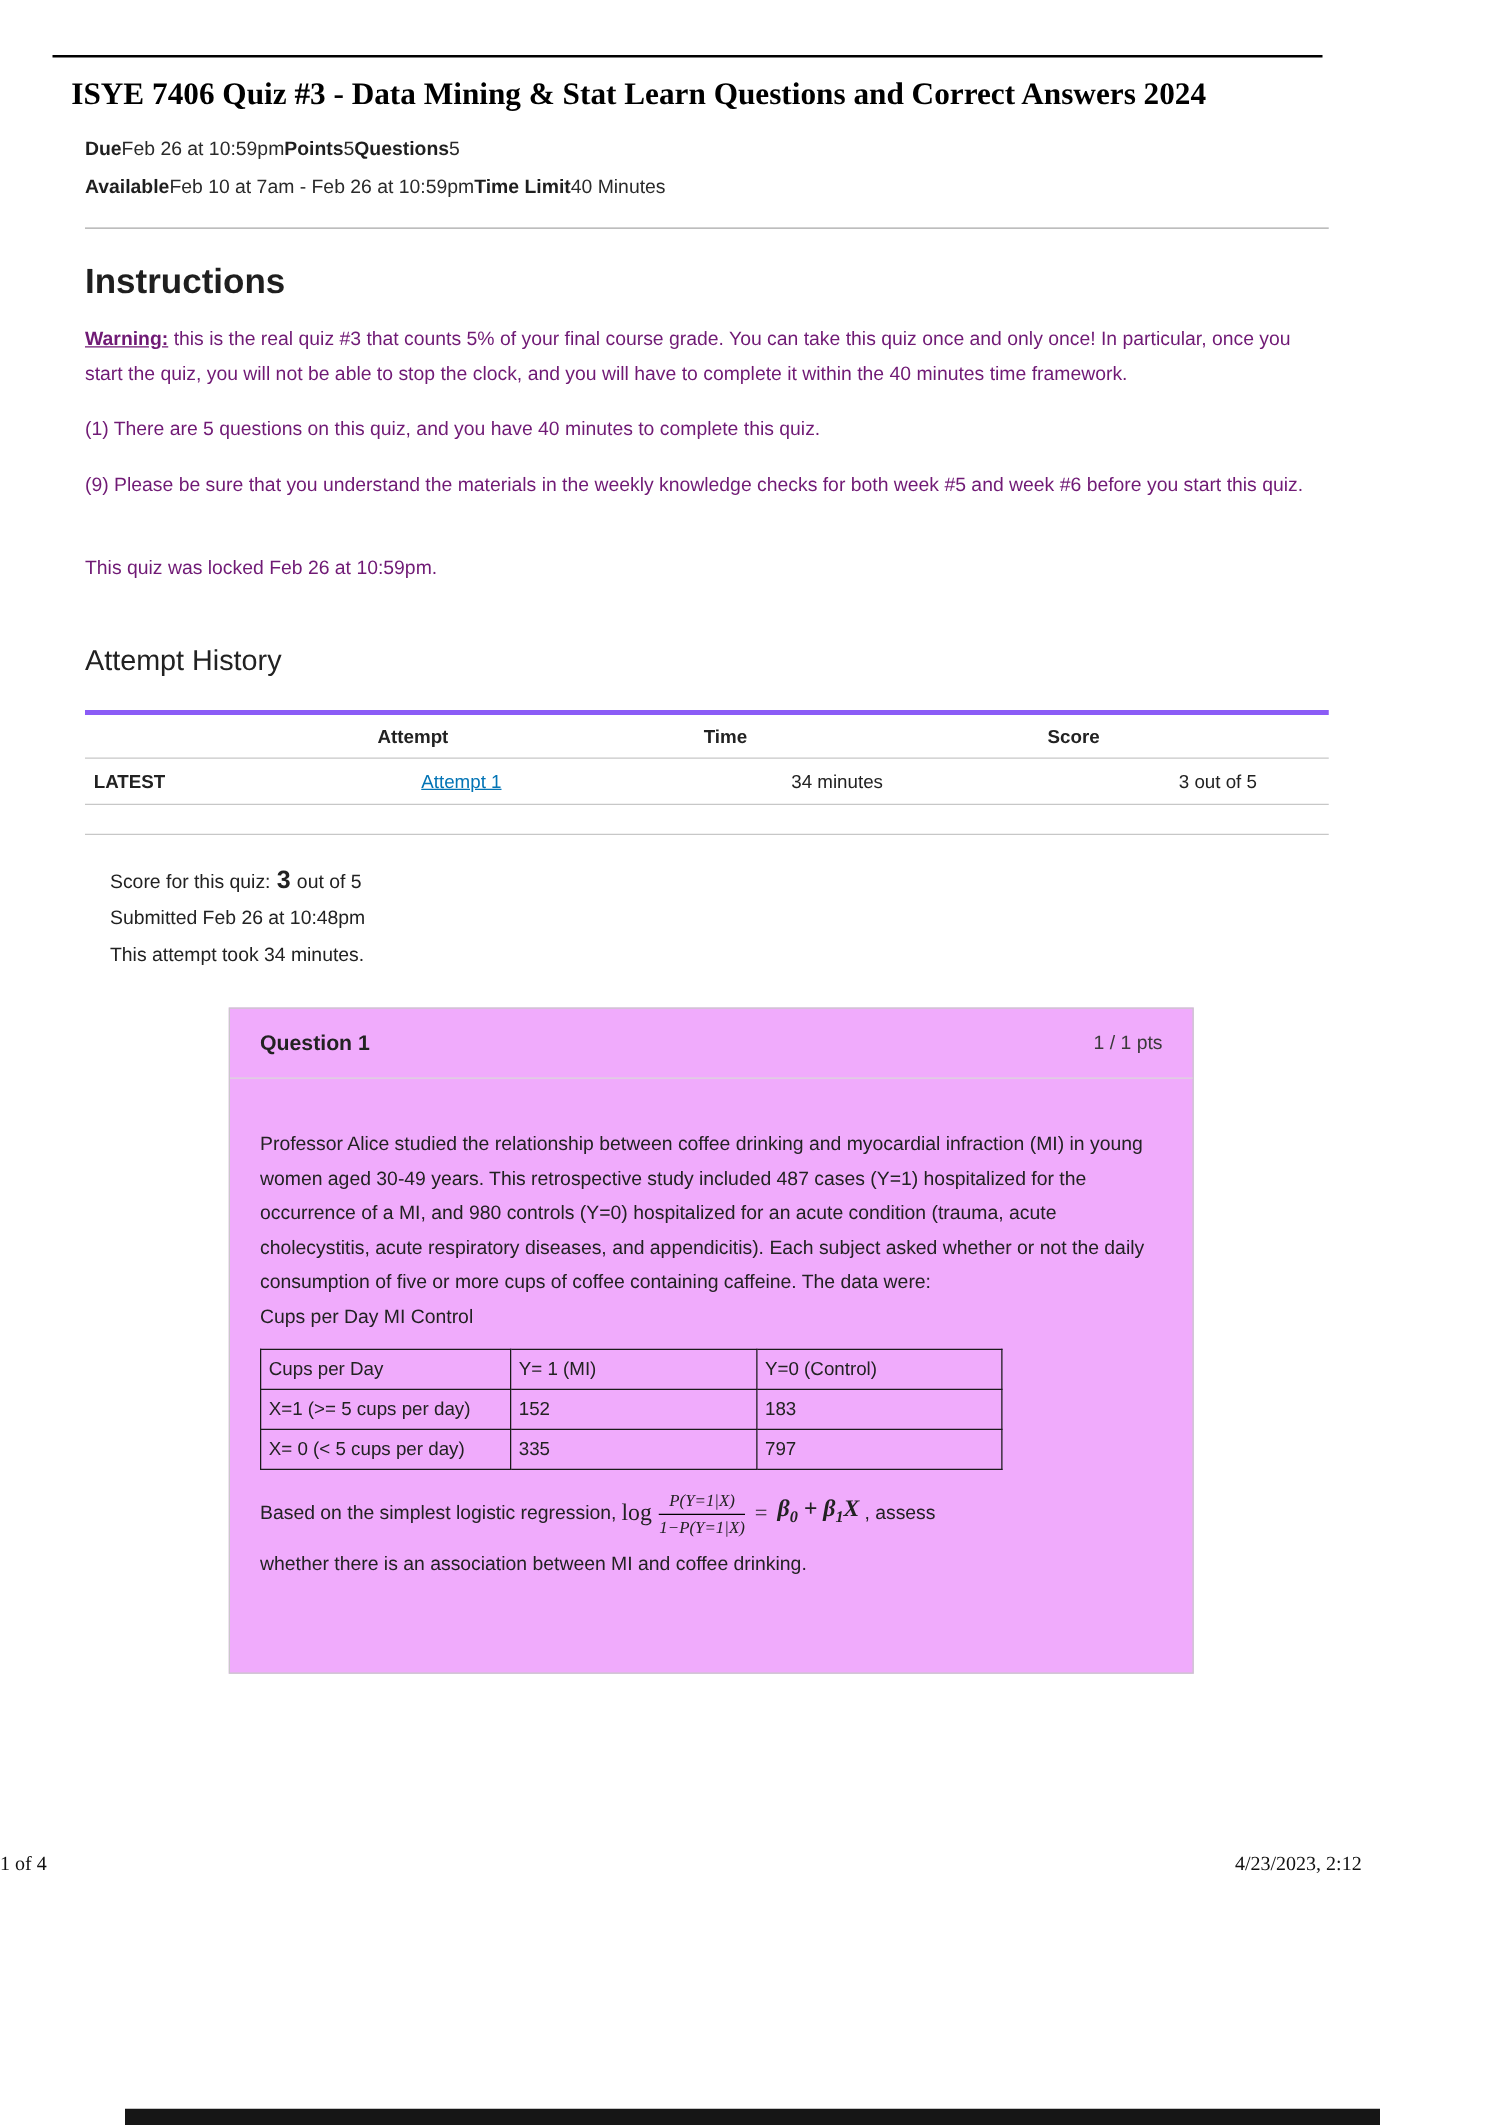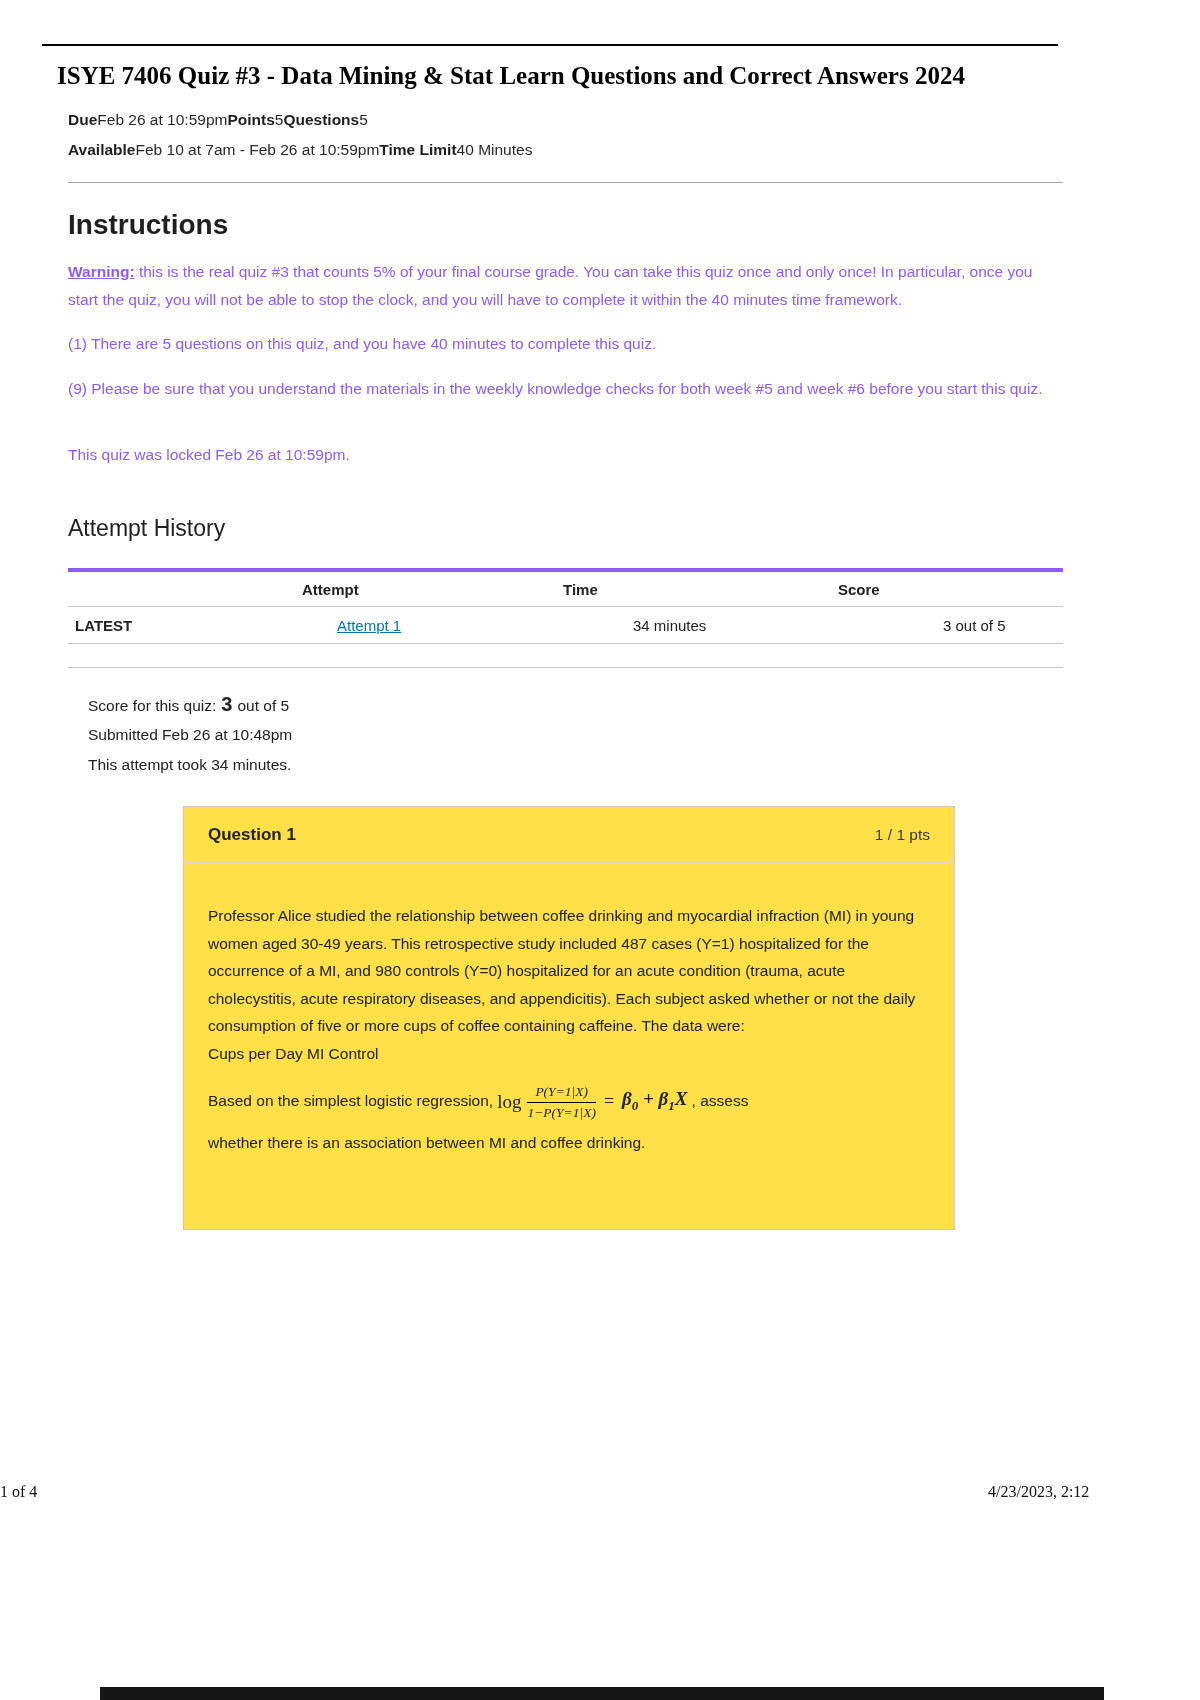--- a/index.html
+++ b/index.html
@@ -45,21 +45,21 @@
     margin-top: 26px;
     font-size: 28px;
     font-weight: 700;
     color: #1f1f1f;
   }
   .para {
     margin-top: 17px;
     font-size: 15.5px;
     line-height: 27.5px;
     width: 992px;
-    color: #8b5cf6;
+    color: #701a75;
   }
   .warn-label { font-weight: 700; text-decoration: underline; }
   .locked-note { margin-top: 39px; }
   .ah-heading {
     margin-top: 46px;
     font-size: 23px;
     font-weight: 500;
     color: #222;
   }
   .ah-table { margin-top: 26px; border-top: 4px solid #8b5cf6; width: 995px; }
@@ -74,21 +74,21 @@
   .ah-data > div { font-size: 15px; padding: 10px 0 9px; }
   .ah-label { font-weight: 700; font-size: 14px; padding-left: 7px !important; }
   .ah-link { color: #0374b5; text-decoration: underline; cursor: pointer; }
   .ah-spacer { height: 24px; border-bottom: 1px solid #c7c7c7; }
   .score-block { margin: 22px 0 0 20px; font-size: 15.5px; line-height: 29.5px; }
   .score-value { font-size: 20px; font-weight: 700; margin: 0 5px; }
   .question-card {
     margin: 27px 0 0 115px;
     width: 772px;
     border: 1px solid #c9c9c9;
-    background: #fde047;
+    background: #f0abfc;
   }
   .q-header {
     display: flex;
     justify-content: space-between;
     align-items: center;
     padding: 18px 24px 17px;
     border-bottom: 1px solid #d9d9d9;
   }
   .q-title { font-size: 17px; font-weight: 700; color: #222; }
   .q-pts { font-size: 15.5px; color: #3a3a3a; }
@@ -199,20 +199,39 @@
 
   <div class="question-card">
     <div class="q-header">
       <span class="q-title">Question 1</span>
       <span class="q-pts">1 / 1 pts</span>
     </div>
     <div class="q-body">
       <div>Professor Alice studied the relationship between coffee drinking and myocardial infraction (MI) in young women aged 30-49 years. This retrospective study included 487 cases (Y=1) hospitalized for the occurrence of a MI, and 980 controls (Y=0) hospitalized for an acute condition (trauma, acute cholecystitis, acute respiratory diseases, and appendicitis). Each subject asked whether or not the daily consumption of five or more cups of coffee containing caffeine. The data were:</div>
       <div>Cups per Day MI Control</div>
 
+      <table class="q-table">
+        <tbody>
+          <tr>
+            <td class="c1">Cups per Day</td>
+            <td class="c2">Y= 1 (MI)</td>
+            <td class="c3">Y=0 (Control)</td>
+          </tr>
+          <tr>
+            <td class="c1">X=1 (&gt;= 5 cups per day)</td>
+            <td class="c2">152</td>
+            <td class="c3">183</td>
+          </tr>
+          <tr>
+            <td class="c1">X= 0 (&lt; 5 cups per day)</td>
+            <td class="c2">335</td>
+            <td class="c3">797</td>
+          </tr>
+        </tbody>
+      </table>
 
       <div class="formula-line"><span>Based on the simplest logistic regression,</span><span class="math">
             <span class="m-log">log</span>
             <span class="frac">
               <span class="num">P(Y=1|X)</span>
               <span class="den">1−P(Y=1|X)</span>
             </span>
             <span class="m-eq">=</span>
             <span class="m-rhs"><span>β</span><sub>0</sub><span> + </span><span>β</span><sub>1</sub><span>X</span></span>
           </span><span>, assess</span></div>

